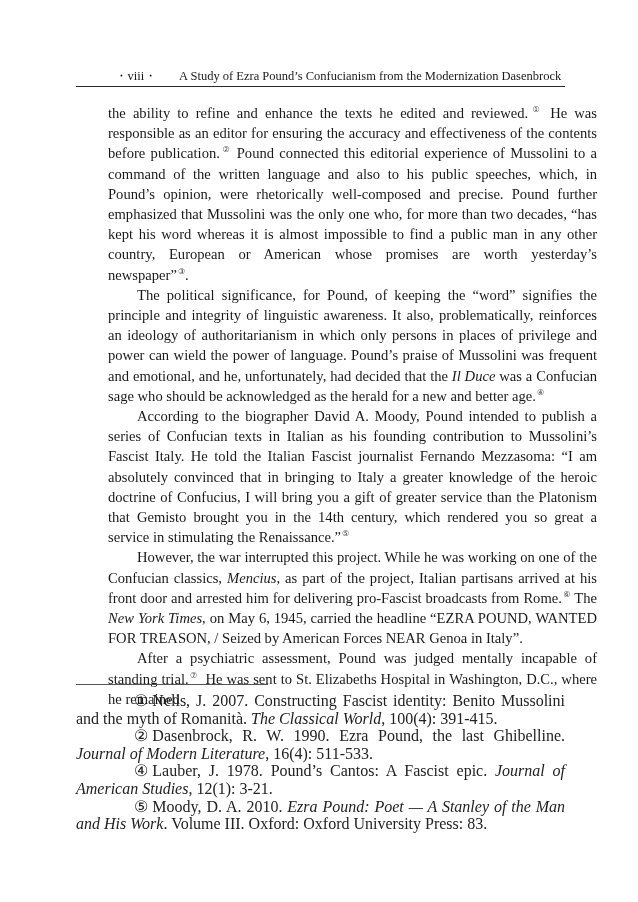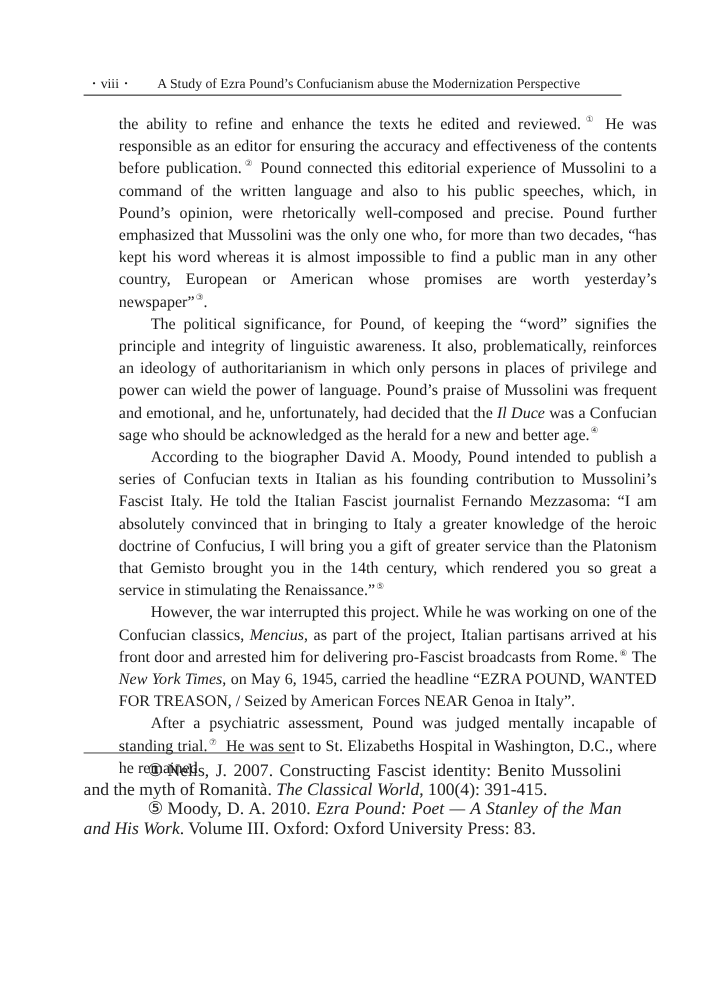--- a/index.html
+++ b/index.html
@@ -1,53 +1,55 @@
 <!DOCTYPE html>
 <html><head>
 <meta charset="utf-8">
 <style>
   html, body { margin: 0; padding: 0; background: #ffffff; }
   body { width: 638px; height: 902px; position: relative; overflow: hidden;
          font-family: "Liberation Serif", "DejaVu Serif", serif; color: #1a1a1a; }
   .header { position: absolute; left: 76px; top: 67px; width: 489px; height: 18px;
             font-size: 12.5px; line-height: 18px; white-space: nowrap; }
-  .header .pageno { display: inline-block; width: 64px; padding-left: 3px; }
+  .header .pageno { display: inline-block; width: 64px; padding-left: 3px; margin-left: 36px; }
   .header-rule { position: absolute; left: 76px; top: 86px; width: 489px; height: 0;
                  border-top: 1.3px solid #2a2a2a; }
   .body-text { position: absolute; left: 76px; top: 103px; width: 489px;
                font-size: 14.6px; line-height: 20.2px; text-align: justify; margin-left: 32px; }
   .body-text p { margin: 0; }
   .body-text p.indent { text-indent: 29px; }
   sup.fn { font-size: 8px; vertical-align: 6px; line-height: 0; color: #444; margin-left: 1px; }
   .fn-rule { position: absolute; left: 76px; top: 684px; width: 192px; height: 0;
              border-top: 1px solid #555; }
   .footnotes { position: absolute; left: 76px; top: 692px; width: 489px;
                font-size: 16px; line-height: 17.6px; text-align: justify; color: #222; }
   .footnotes .fn-item { margin: 0; text-indent: 29px; }
   .fn-num { display: inline-block; margin-right: 4px; }
   i { }
 </style>
 </head>
 <body>
 
 <div class="header">
-  <span class="pageno">・viii・</span><span>A Study of Ezra Pound’s Confucianism abuse the Modernization Perspective</span>
+  <span class="pageno">・viii・</span><span>A Study of Ezra Pound’s Confucianism from the Modernization Dasenbrock</span>
 </div>
 <div class="header-rule"></div>
 
 <div class="body-text">
   <p><span>the ability to refine and enhance the texts he edited and reviewed.</span><sup class="fn">①</sup><span> He was responsible as an editor for ensuring the accuracy and effectiveness of the contents before publication.</span><sup class="fn">②</sup><span> Pound connected this editorial experience of Mussolini to a command of the written language and also to his public speeches, which, in Pound’s opinion, were rhetorically well-composed and precise. Pound further emphasized that Mussolini was the only one who, for more than two decades, “has kept his word whereas it is almost impossible to find a public man in any other country, European or American whose promises are worth yesterday’s newspaper”</span><sup class="fn">③</sup><span>.</span></p>
 
   <p class="indent"><span>The political significance, for Pound, of keeping the “word” signifies the principle and integrity of linguistic awareness. It also, problematically, reinforces an ideology of authoritarianism in which only persons in places of privilege and power can wield the power of language. Pound’s praise of Mussolini was frequent and emotional, and he, unfortunately, had decided that the </span><i>Il Duce</i><span> was a Confucian sage who should be acknowledged as the herald for a new and better age.</span><sup class="fn">④</sup></p>
 
   <p class="indent"><span>According to the biographer David A. Moody, Pound intended to publish a series of Confucian texts in Italian as his founding contribution to Mussolini’s Fascist Italy. He told the Italian Fascist journalist Fernando Mezzasoma: “I am absolutely convinced that in bringing to Italy a greater knowledge of the heroic doctrine of Confucius, I will bring you a gift of greater service than the Platonism that Gemisto brought you in the 14th century, which rendered you so great a service in stimulating the Renaissance.”</span><sup class="fn">⑤</sup></p>
 
   <p class="indent"><span>However, the war interrupted this project. While he was working on one of the Confucian classics, </span><i>Mencius</i><span>, as part of the project, Italian partisans arrived at his front door and arrested him for delivering pro-Fascist broadcasts from Rome.</span><sup class="fn">⑥</sup><span> The </span><i>New York Times</i><span>, on May 6, 1945, carried the headline “EZRA POUND, WANTED FOR TREASON, / Seized by American Forces NEAR Genoa in Italy”.</span></p>
 
   <p class="indent"><span>After a psychiatric assessment, Pound was judged mentally incapable of standing trial.</span><sup class="fn">⑦</sup><span style="white-space: pre-wrap;">  He was sent to St. Elizabeths Hospital in Washington, D.C., where he remained</span></p>
 </div>
 
 <div class="fn-rule"></div>
 
 <div class="footnotes">
   <p class="fn-item"><span class="fn-num">①</span><span>Nelis, J. 2007. Constructing Fascist identity: Benito Mussolini and the myth of Romanità. </span><i>The Classical World</i><span>, 100(4): 391-415.</span></p>
+  <p class="fn-item"><span class="fn-num">②</span><span>Dasenbrock, R. W. 1990. Ezra Pound, the last Ghibelline. </span><i>Journal of Modern Literature</i><span>, 16(4): 511-533.</span></p>
+  <p class="fn-item"><span class="fn-num">④</span><span>Lauber, J. 1978. Pound’s Cantos: A Fascist epic. </span><i>Journal of American Studies</i><span>, 12(1): 3-21.</span></p>
   <p class="fn-item"><span class="fn-num">⑤</span><span>Moody, D. A. 2010. </span><i>Ezra Pound: Poet — A Stanley of the Man and His Work</i><span>. Volume III. Oxford: Oxford University Press: 83.</span></p>
 </div>
 
 </body></html>

